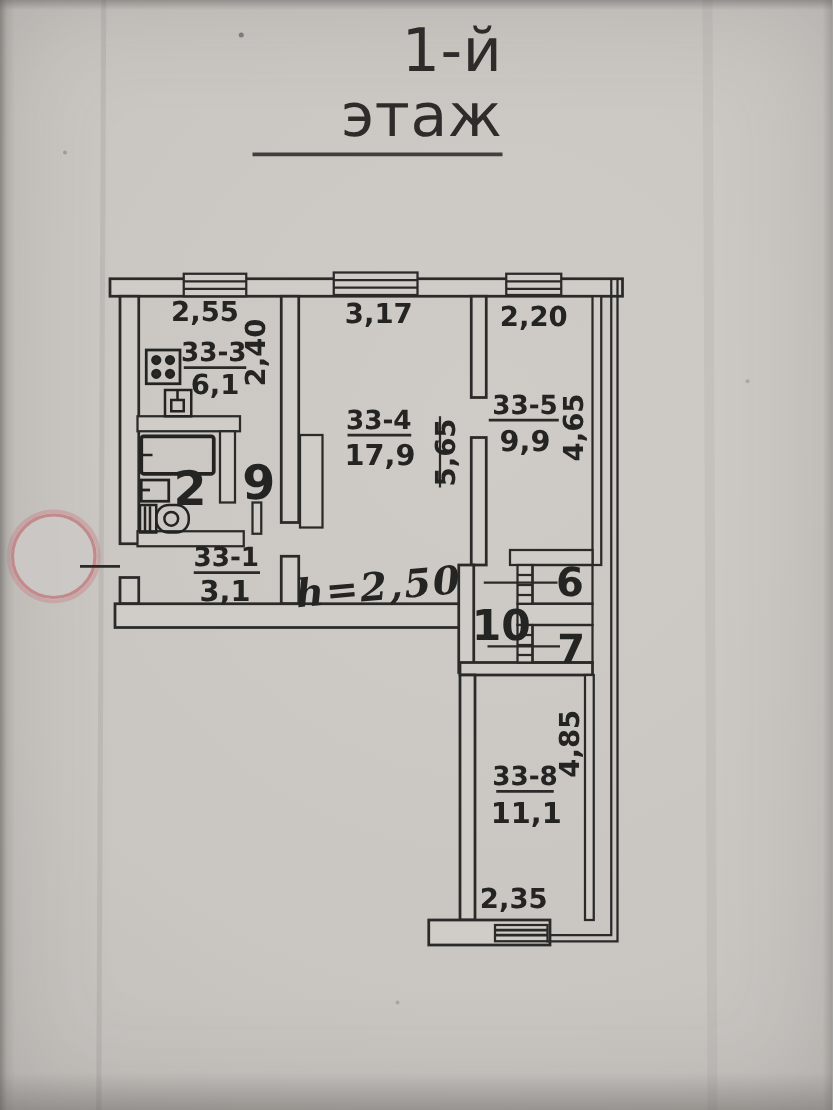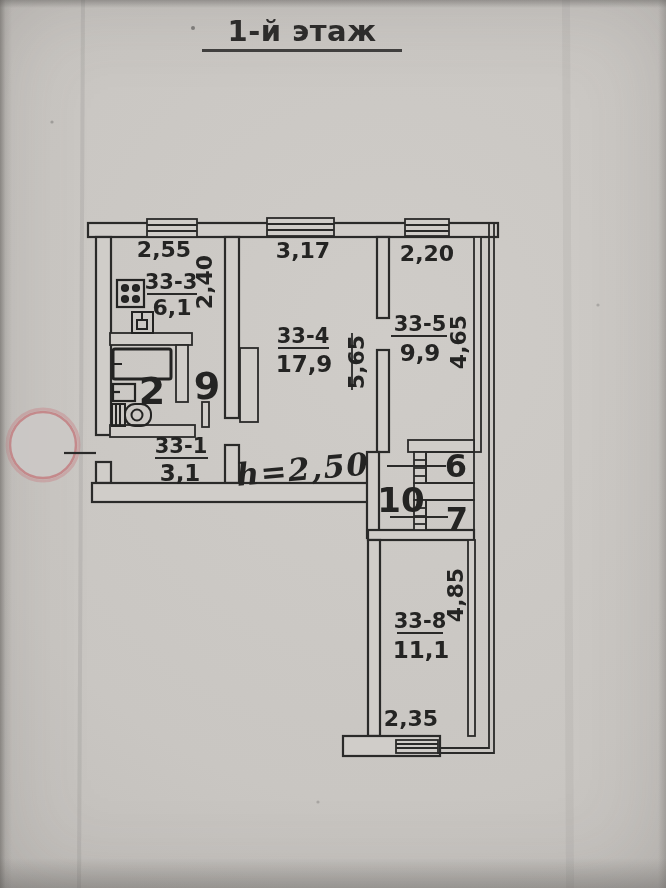--- a/index.html
+++ b/index.html
@@ -11,22 +11,22 @@
   }
   .edge-left{position:absolute;left:0;top:0;width:12px;height:100%;
     background:linear-gradient(90deg,rgba(120,117,113,.75),rgba(150,147,143,.35) 45%,rgba(150,147,143,0));}
   .edge-top{position:absolute;left:0;top:0;width:100%;height:8px;
     background:linear-gradient(180deg,rgba(95,93,90,.45),rgba(95,93,90,0));}
   .edge-bottom{position:absolute;left:0;bottom:0;width:100%;height:30px;
     background:linear-gradient(0deg,rgba(85,83,80,.35),rgba(85,83,80,0));}
   .edge-right{position:absolute;right:0;top:0;width:8px;height:100%;
     background:linear-gradient(270deg,rgba(95,93,90,.28),rgba(95,93,90,0));}
   .title{
-    position:absolute;left:202px;top:16px;width:200px;text-align:center;
-    font-size:29px;line-height:1.08;font-weight:700;letter-spacing:.5px;color:#2d2c2b;
+    position:absolute;left:202px;top:16px;width:200px;text-align:right;
+    font-size:48px;line-height:1.08;font-weight:400;letter-spacing:.5px;color:#2d2c2b;
     border-bottom:3px solid #403f3e;padding-bottom:2px;
   }
   svg{position:absolute;left:0;top:0;}
   svg text{fill:#242423;font-family:"DejaVu Sans",sans-serif;font-weight:600;}
   svg text.big{font-weight:bold;}
   svg text.note{font-family:"DejaVu Serif",serif;font-style:italic;font-weight:bold;letter-spacing:1.5px;}
   .wall{fill:#d0cdc9;stroke:#2a2a29;stroke-width:2.2;}
   .wallthin{fill:#d0cdc9;stroke:#2a2a29;stroke-width:1.8;}
   .ln{stroke:#2a2a29;stroke-width:1.8;fill:none;}
   .ln2{stroke:#2a2a29;stroke-width:2.2;fill:none;}

